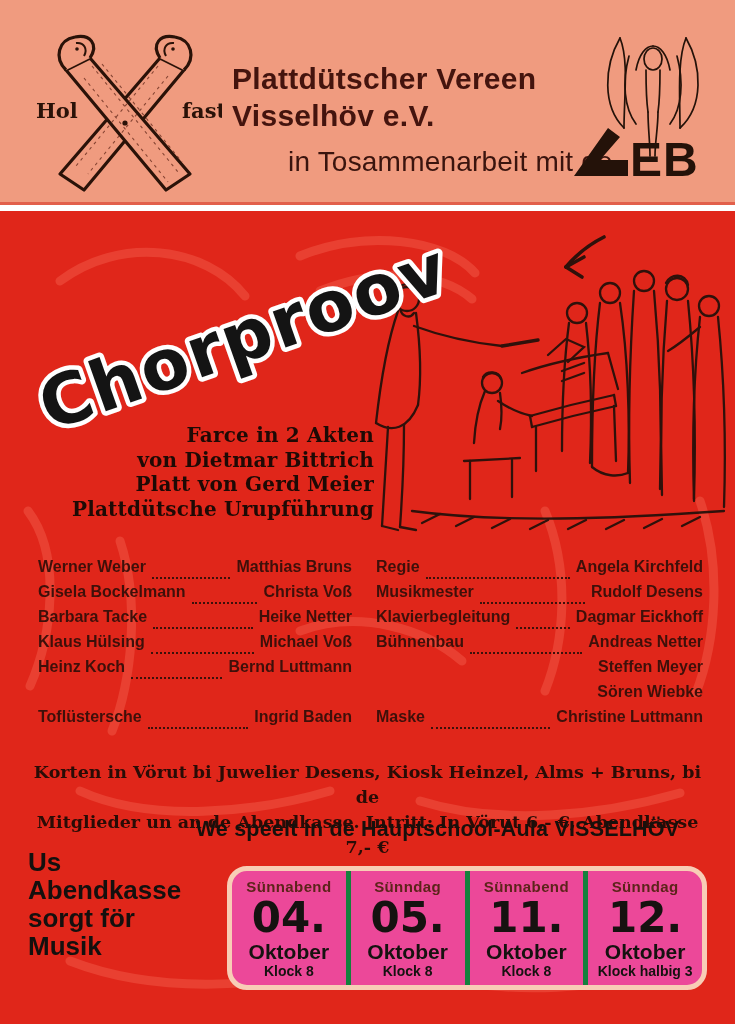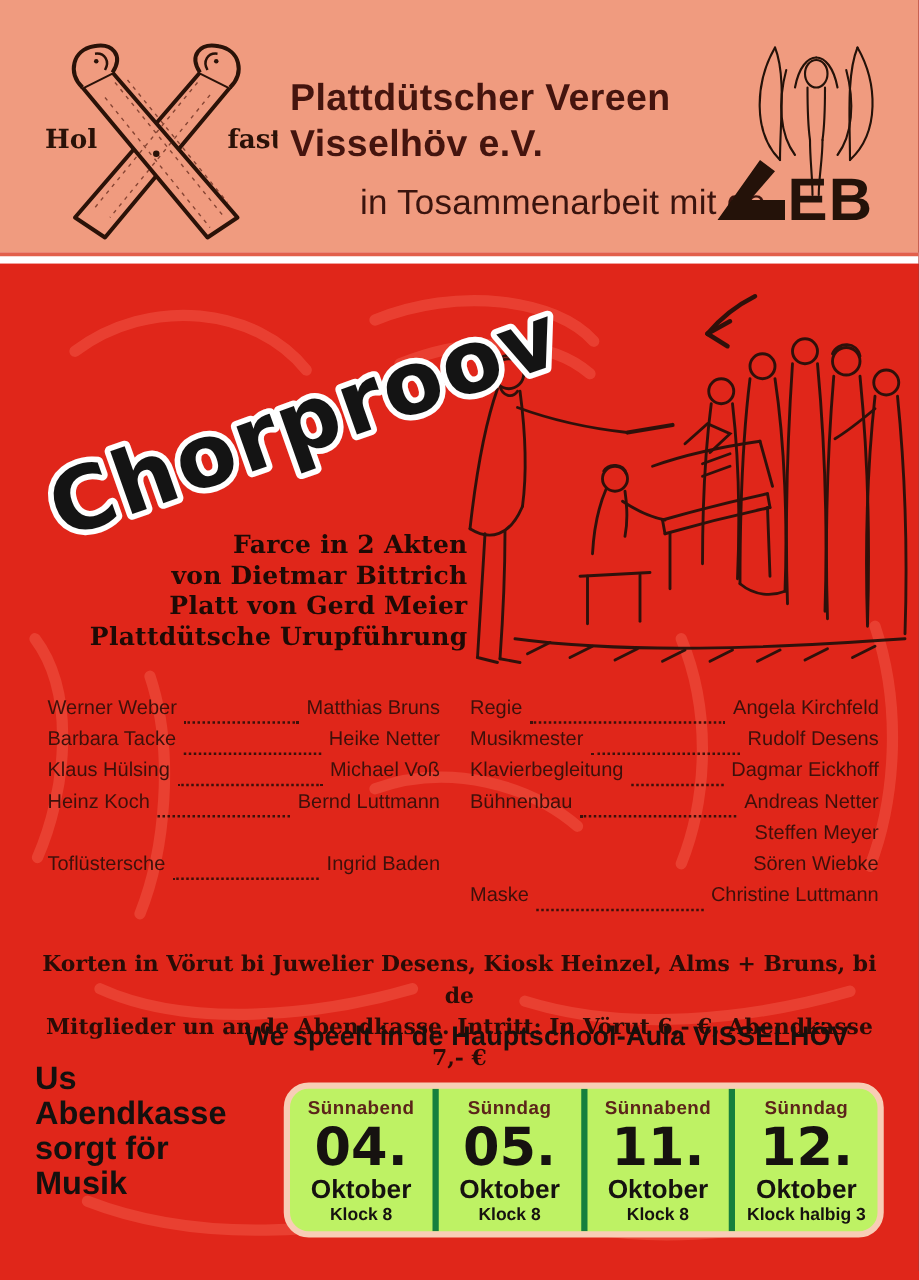--- a/index.html
+++ b/index.html
@@ -40,21 +40,21 @@
     position:absolute;left:26px;top:212px;width:348px;
     text-align:right;font-family:"DejaVu Serif",serif;font-weight:bold;
     font-size:20px;line-height:24.5px;color:#1E0A05;letter-spacing:.2px;
   }
   
   .cast-col{position:absolute;top:347px;}
   .cast-col.left{left:38px;width:314px;}
   .cast-col.right{left:376px;width:327px;text-align:right;}
   .cast-row{
     display:flex;align-items:baseline;height:25px;
-    font-size:16px;font-weight:normal;color:#3E100A;white-space:nowrap;
+    font-size:16px;font-weight:bold;color:#3E100A;white-space:nowrap;
   }
   .cast-row.gap{margin-top:25px;}
   .cast-row .leader{
     flex:1;border-bottom:2.5px dotted #3E100A;
     margin:0 6px 4px 6px;min-width:12px;align-self:flex-end;
   }
   
   .tickets{
     position:absolute;left:28px;top:549px;width:679px;
     text-align:center;font-family:"DejaVu Serif",serif;font-weight:bold;
@@ -66,21 +66,21 @@
     letter-spacing:.2px;
   }
   
   .music-note{
     position:absolute;left:28px;top:637px;width:194px;
     font-size:26px;font-weight:bold;color:#14100E;line-height:28px;
   }
   
   .dates-panel{
     position:absolute;left:227px;top:655px;width:480px;height:124px;
-    box-sizing:border-box;background:#bef264;
+    box-sizing:border-box;background:#ec4899;
     border:5px solid #F8CDB6;border-radius:20px;
     display:flex;overflow:hidden;
   }
   .date-box{
     flex:1;text-align:center;padding-top:7px;box-sizing:border-box;
   }
   .date-box + .date-box{border-left:5px solid #15803d;}
   .date-box .day{
     font-size:15px;font-weight:bold;color:#5C241A;letter-spacing:.4px;
   }
@@ -266,20 +266,25 @@
         <div class="line">Plattdütsche Urupführung</div>
       </div>
 
     <div class="cast-col left">
         <div class="cast-row">
     <span class="role">Werner Weber</span>
     <span class="leader"></span>
     <span class="person">Matthias Bruns</span>
   </div>
         <div class="cast-row">
+    <span class="role">Gisela Bockelmann</span>
+    <span class="leader"></span>
+    <span class="person">Christa Voß</span>
+  </div>
+        <div class="cast-row">
     <span class="role">Barbara Tacke</span>
     <span class="leader"></span>
     <span class="person">Heike Netter</span>
   </div>
         <div class="cast-row">
     <span class="role">Klaus Hülsing</span>
     <span class="leader"></span>
     <span class="person">Michael Voß</span>
   </div>
         <div class="cast-row">

